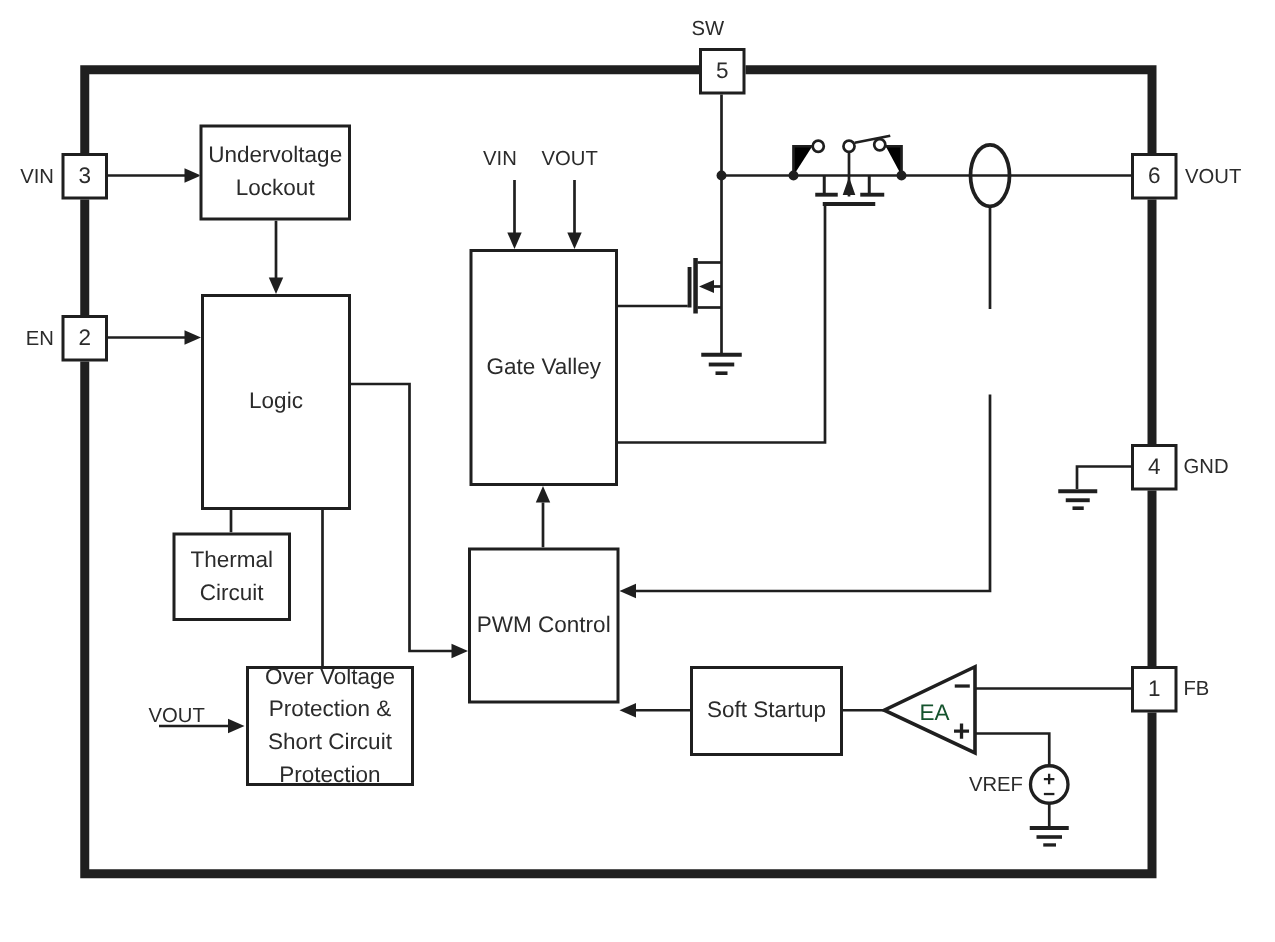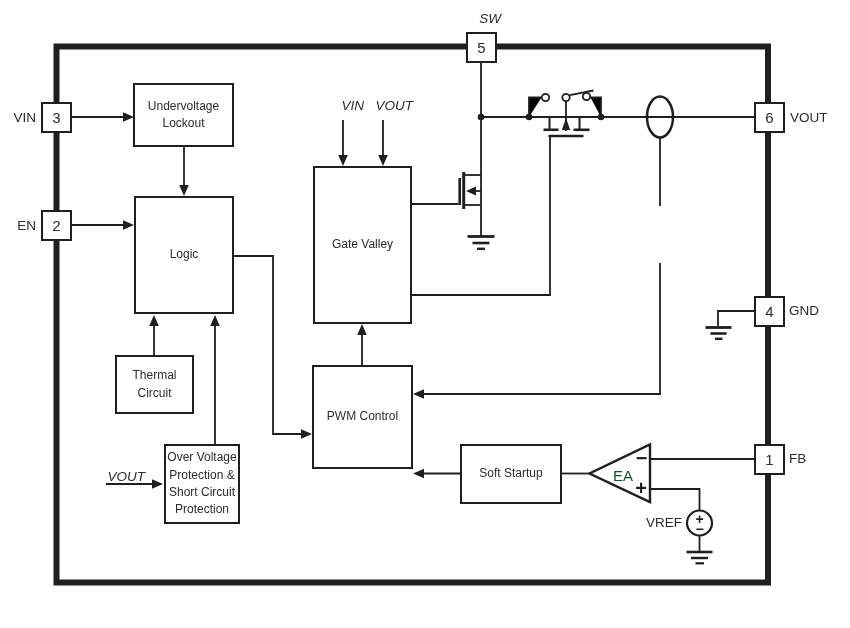--- a/index.html
+++ b/index.html
@@ -23,21 +23,21 @@
   }
   .block {
     position: absolute;
     box-sizing: border-box;
     border: 2.8px solid #1f1f1f;
     background: #ffffff;
     display: flex;
     align-items: center;
     justify-content: center;
     text-align: center;
-    font-size: 12px;
+    font-size: 15px;
     line-height: 1.45;
     color: #2b2b2b;
   }
   .pin {
     position: absolute;
     box-sizing: border-box;
     width: 31px;
     height: 31px;
     border: 2.8px solid #1f1f1f;
     background: #ffffff;
@@ -47,21 +47,21 @@
     font-size: 15px;
     color: #2b2b2b;
   }
   .lbl {
     position: absolute;
     font-size: 13.5px;
     line-height: 15px;
     color: #2b2b2b;
     white-space: nowrap;
   }
-  .lbl.center { text-align: right; font-style: italic; }
+  .lbl.center { text-align: left; }
   .lbl.right  { text-align: right; }
   .sign {
     position: absolute;
     font-weight: bold;
     color: #1f1f1f;
     text-align: center;
   }
   .sign.big   { font-size: 20px; line-height: 19px; }
   .sign.small { font-size: 14px; line-height: 13px; }
   .ea-text {
@@ -175,29 +175,29 @@
       <path d="M705.5 327.5 L731.5 327.5" stroke-width="2.8"></path>
       <path d="M710.5 333.5 L726.5 333.5" stroke-width="2.6"></path>
       <path d="M715 338.8 L722.5 338.8" stroke-width="2.4"></path>
     </g>
   </svg>
 
   <div class="block" style="left:133px;top:83px;width:101px;height:64px">
     <span>Undervoltage Lockout</span>
   </div>
 
-  <div class="block" style="left:134px;top:196px;width:100px;height:118px">
+  <div class="block" style="left:134px;top:196px;width:100px;height:144px">
     <span>Logic</span>
   </div>
 
   <div class="block" style="left:115px;top:355px;width:79px;height:59px">
     <span>Thermal Circuit</span>
   </div>
 
-  <div class="block" style="left:164px;top:444px;width:76px;height:80px">
+  <div class="block" style="left:164px;top:444px;width:112px;height:80px">
     <span>Over Voltage Protection &amp; Short Circuit Protection</span>
   </div>
 
   <div class="block" style="left:313px;top:166px;width:99px;height:158px">
     <span>Gate Valley</span>
   </div>
 
   <div class="block" style="left:312px;top:365px;width:101px;height:104px">
     <span>PWM Control</span>
   </div>

